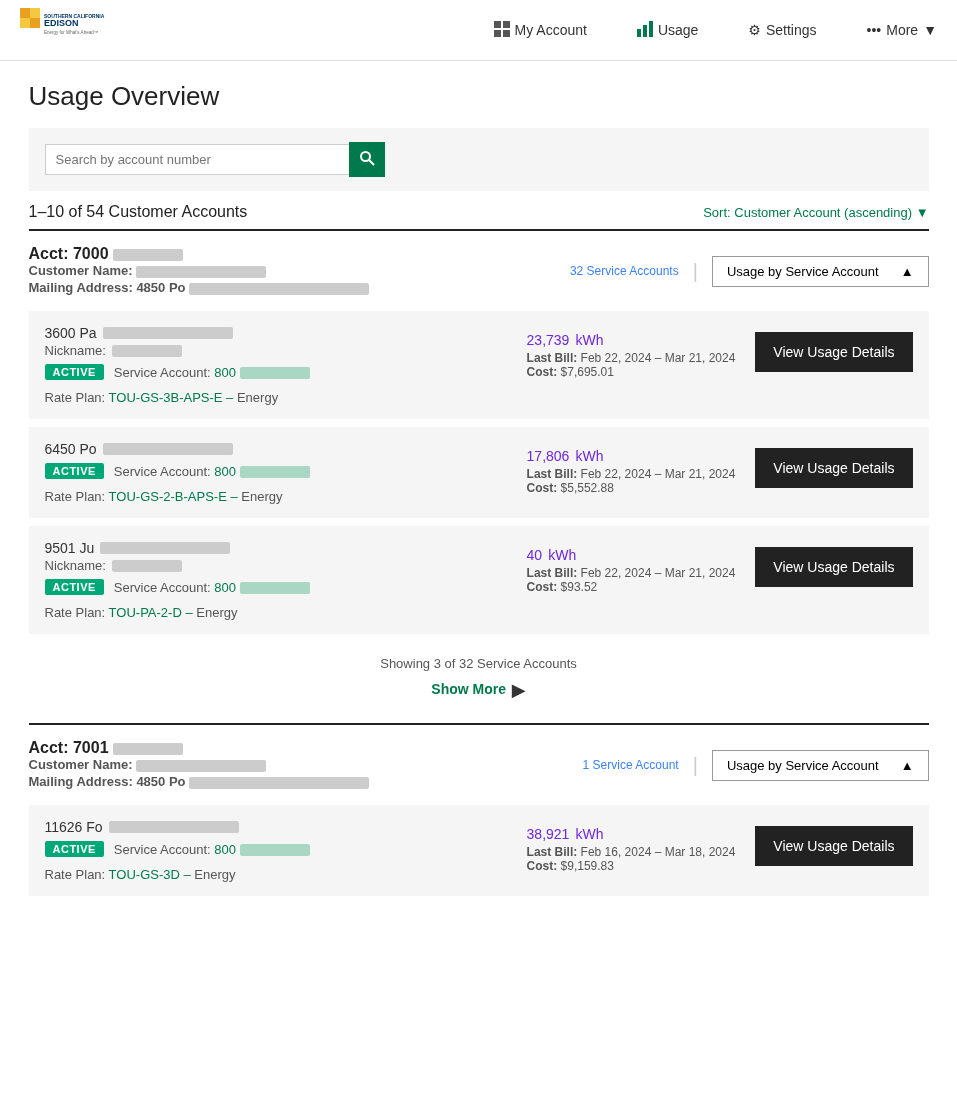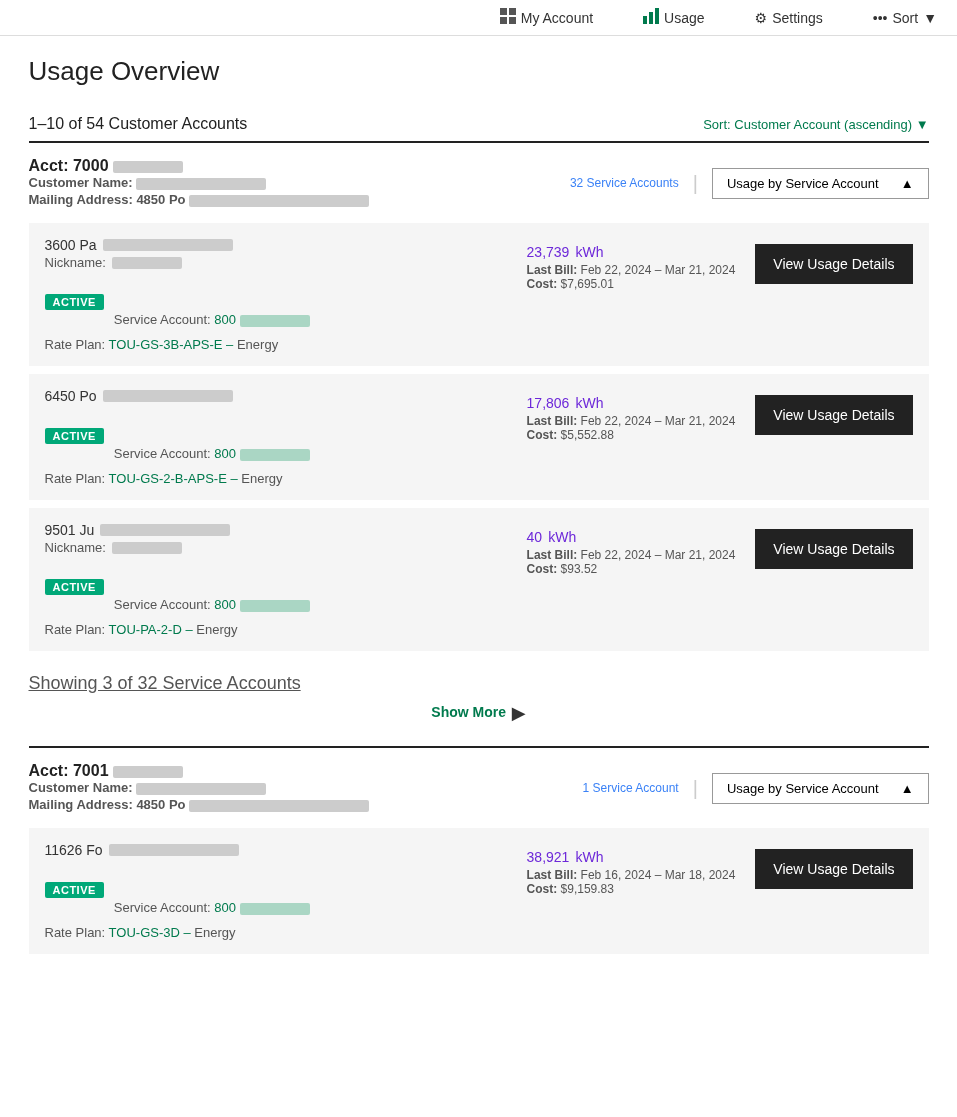--- a/index.html
+++ b/index.html
@@ -200,21 +200,20 @@
       color: #fff;
       font-size: 11px;
       font-weight: bold;
       padding: 2px 8px;
       border-radius: 2px;
       letter-spacing: 0.5px;
     }
     .sa-account-num {
       font-size: 13px;
       color: #555;
-      margin-top: 36px;
     }
     .sa-account-num a {
       color: #007a4d;
       text-decoration: none;
     }
     .sa-rate-plan {
       font-size: 13px;
       color: #555;
     }
     .sa-rate-plan a {
@@ -255,24 +254,24 @@
       color: #fff;
       border: none;
       padding: 12px 18px;
       font-size: 14px;
       cursor: pointer;
       white-space: nowrap;
       font-weight: normal;
     }
 
     .showing-text {
-      font-size: 18px;
+      text-align: center;
+      font-size: 13px;
       color: #555;
       padding: 8px 0 4px 0;
-      text-decoration: underline;
     }
     .show-more-link {
       text-align: center;
       padding: 4px 0 12px 0;
     }
     .show-more-link a {
       color: #007a4d;
       font-size: 14px;
       font-weight: bold;
       text-decoration: none;
@@ -291,20 +290,34 @@
       width: 100px;
       height: 44px;
       display: flex;
       align-items: center;
     }
   </style>
 </head>
 <body>
 
 <div class="header">
+  <div class="logo-area">
+    <div class="sce-logo">
+      <svg width="100" height="44" viewBox="0 0 100 44">
+
+        <rect x="0" y="0" width="20" height="20" fill="#f5c842"></rect>
+        <rect x="0" y="0" width="10" height="10" fill="#e8a020"></rect>
+        <rect x="10" y="10" width="10" height="10" fill="#e8a020"></rect>
+
+        <text x="24" y="10" font-size="5" fill="#003366" font-family="Arial" font-weight="bold">SOUTHERN CALIFORNIA</text>
+        <text x="24" y="18" font-size="9" fill="#003366" font-family="Arial" font-weight="bold">EDISON</text>
+        <text x="24" y="26" font-size="4.5" fill="#666" font-family="Arial">Energy for What's Ahead™</text>
+      </svg>
+    </div>
+  </div>
   <div class="nav-right">
     <div class="nav-item">
       <span>
         <svg width="16" height="16" viewBox="0 0 16 16" fill="#555">
           <rect x="0" y="0" width="7" height="7"></rect>
             <rect x="9" y="0" width="7" height="7"></rect>
           <rect x="0" y="9" width="7" height="7"></rect>
             <rect x="9" y="9" width="7" height="7"></rect>
         </svg>
       </span>
@@ -319,29 +332,40 @@
         </svg>
       </span>
       <span>Usage</span>
     </div>
     <div class="nav-item">
       <span>⚙</span>
       <span>Settings</span>
     </div>
     <div class="nav-item">
       <span>•••</span>
-      <span>Sort</span>
+      <span>More</span>
       <span>▼</span>
     </div>
   </div>
 </div>
 
 <div class="main-content">
   <h1 class="page-title">Usage Overview</h1>
 
+  <div class="search-area">
+    <div class="search-row">
+      <input class="search-input" type="text" placeholder="Search by account number" style="">
+      <button class="search-btn">
+        <svg width="16" height="16" viewBox="0 0 16 16" fill="white">
+          <circle cx="6.5" cy="6.5" r="4.5" stroke="white" stroke-width="2" fill="none"></circle>
+          <line x1="10" y1="10" x2="15" y2="15" stroke="white" stroke-width="2"></line>
+        </svg>
+      </button>
+    </div>
+  </div>
 
   <div class="results-row">
     <span class="results-count">1–10 of 54 Customer Accounts</span>
     <span class="sort-label">
       <span>Sort: </span><span style="color:#007a4d; cursor:pointer;">Customer Account (ascending) ▼</span>
     </span>
   </div>
 
   <div class="customer-block">
     <div class="customer-header">

